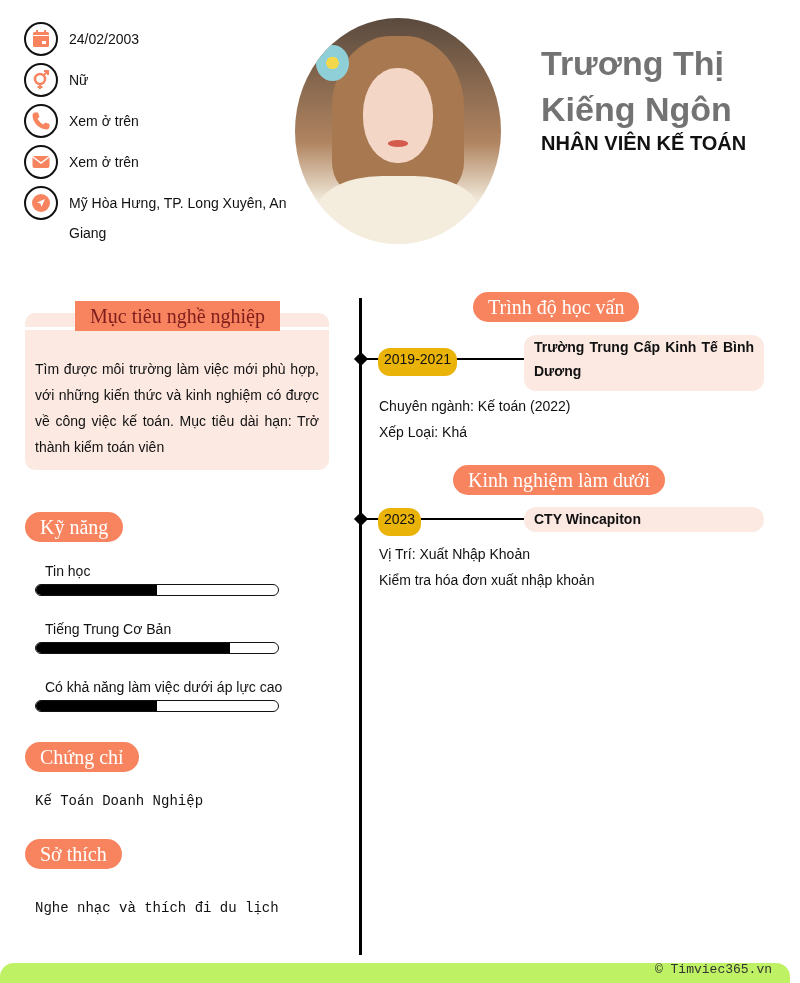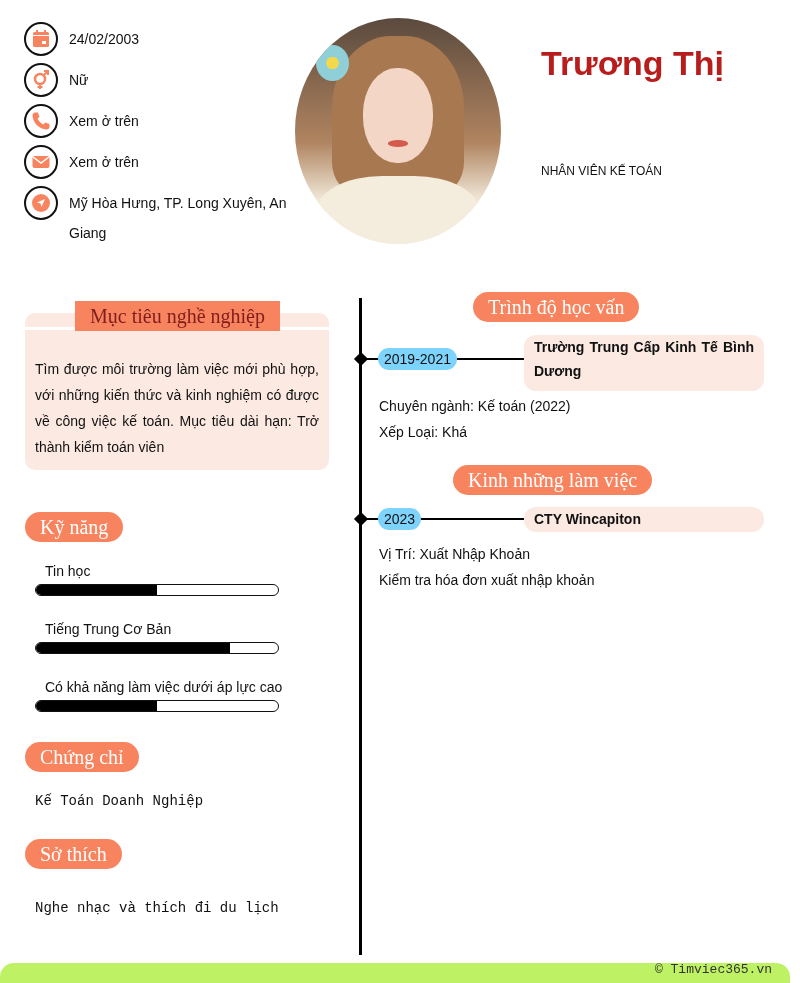--- a/index.html
+++ b/index.html
@@ -7,35 +7,35 @@
   .contact-row { position: absolute; left: 24px; display: flex; align-items: flex-start; }
   .circ { width: 34px; height: 34px; border: 2px solid #111; border-radius: 50%; display: flex; align-items: center; justify-content: center; flex: none; }
   .circ svg { width: 20px; height: 20px; }
   .contact-text { margin-left: 11px; font-size: 14px; line-height: 30px; margin-top: 2px; width: 220px; }
   .avatar { position: absolute; left: 295px; top: 18px; width: 206px; height: 226px; border-radius: 50%; overflow: hidden; background: radial-gradient(circle at 50% 38%, #f3d3c3 0 22%, transparent 23%), linear-gradient(180deg, #5a4a3e 0%, #8a6a50 30%, #b08460 55%, #efe6d6 80%, #f5efe3 100%); }
   .hair { position:absolute; left:18%; top:8%; width:64%; height:70%; border-radius: 45% 45% 20% 20%; background: #a87850; }
   .face { position:absolute; left:33%; top:22%; width:34%; height:42%; border-radius: 48%; background: #f4d6c6; }
   .lips { position:absolute; left:45%; top:54%; width:10%; height:3%; border-radius:50%; background:#d55a4e; }
   .shirt { position:absolute; left:10%; top:70%; width:80%; height:40%; border-radius: 40% 40% 0 0; background: #f4ecdc; }
   .flower { position:absolute; left:10%; top:12%; width:16%; height:16%; border-radius:50%; background: radial-gradient(circle, #f2d84a 0 25%, #8fd0d8 26% 100%); }
-  .name { position: absolute; left: 541px; top: 40px; font-size: 34px; font-weight: bold; color: #b91c1c; line-height: 46px; }
-  .title { position: absolute; left: 541px; top: 164px; font-size: 12px; font-weight: normal; color: #111; }
+  .name { position: absolute; left: 541px; top: 40px; font-size: 34px; font-weight: bold; color: #737373; line-height: 46px; }
+  .title { position: absolute; left: 541px; top: 132px; font-size: 20px; font-weight: bold; color: #111; }
   .pill { position: absolute; background: #f8845f; color: #fff; font-family: "Liberation Serif", serif; font-size: 20px; border-radius: 16px; height: 30px; line-height: 30px; padding: 0 15px; white-space: nowrap; }
   .obj-box { position: absolute; left: 25px; top: 313px; width: 304px; height: 157px; background: #fbe9e2; border-radius: 10px; }
   .obj-line { position: absolute; left: 25px; top: 327px; width: 304px; height: 3px; background: #fff; }
   .obj-head { position: absolute; left: 75px; top: 301px; width: 205px; height: 30px; background: #f8845f; color: #7f1d1d; font-family: "Liberation Serif", serif; font-size: 20px; line-height: 30px; text-align: center; }
   .obj-text { position: absolute; left: 35px; top: 356px; width: 284px; font-size: 14px; line-height: 26px; text-align: justify; }
   .skill-label { position: absolute; left: 45px; font-size: 14px; }
   .bar { position: absolute; left: 35px; width: 244px; height: 12px; border: 1.5px solid #111; border-radius: 6px; overflow: hidden; background: #fff; }
   .bar-fill { height: 100%; background: #000; }
   .plain { position: absolute; left: 35px; font-size: 14px; font-family: Liberation Mono, monospace; }
   .vline { position: absolute; left: 359px; top: 298px; width: 3px; height: 657px; background: #000; }
   .diamond { position: absolute; width: 10px; height: 10px; background: #000; transform: rotate(45deg); }
   .hline { position: absolute; height: 1.5px; background: #000; }
-  .date-pill { position: absolute; background: #7dd3fc; border-radius: 12px; font-size: 14px; height: 22px; line-height: 22px; padding: 0 6px; }
+  .date-pill { position: absolute; background: #eab308; border-radius: 12px; font-size: 14px; height: 28px; line-height: 22px; padding: 0 6px; }
   .org-box { position: absolute; background: #fbe9e2; border-radius: 12px; font-size: 14px; font-weight: bold; padding: 0 10px; }
   .rtext { position: absolute; left: 379px; font-size: 14px; }
   .footer { position: absolute; left: 0; top: 963px; width: 790px; height: 20px; background: #bef264; border-radius: 14px 14px 0 0; }
   .footer-text { position: absolute; right: 18px; top: 0; font-family: "Liberation Mono", monospace; font-size: 13px; color: #333; line-height: 14px; }
 </style>
 </head>
 <body>
 
 <div class="contact-row" style="top:22px">
   <div class="circ">
@@ -89,20 +89,21 @@
 <div class="avatar">
   <div class="hair"></div>
   <div class="shirt"></div>
   <div class="face"></div>
   <div class="lips"></div>
   <div class="flower"></div>
 </div>
 
 <div class="name">
   <div>Trương Thị</div>
+  <div>Kiếng Ngôn</div>
 </div>
 <div class="title">NHÂN VIÊN KẾ TOÁN</div>
 
 <div class="obj-box"></div>
 <div class="obj-line"></div>
 <div class="obj-head">Mục tiêu nghề nghiệp</div>
 <div class="obj-text">Tìm được môi trường làm việc mới phù hợp, với những kiến thức và kinh nghiệm có được về công việc kế toán. Mục tiêu dài hạn: Trở thành kiểm toán viên</div>
 
 <div class="pill" style="left:25px; top:512px;">Kỹ năng</div>
 <div class="skill-label" style="top:563px">Tin học</div>
@@ -127,21 +128,21 @@
 <div class="vline"></div>
 
 <div class="pill" style="left:473px; top:292px;">Trình độ học vấn</div>
 <div class="diamond" style="left:356px; top:354px;"></div>
 <div class="hline" style="left:361px; top:358px; width:163px;"></div>
 <div class="date-pill" style="left:378px; top:348px;">2019-2021</div>
 <div class="org-box" style="left:524px; top:335px; width:240px; line-height:24px; padding-top:0; padding-bottom:0; height:56px; text-align:justify;">Trường Trung Cấp Kinh Tế Bình Dương</div>
 <div class="rtext" style="top:398px">Chuyên ngành: Kế toán (2022)</div>
 <div class="rtext" style="top:424px">Xếp Loại: Khá</div>
 
-<div class="pill" style="left:453px; top:465px;">Kinh những làm việc</div>
+<div class="pill" style="left:453px; top:465px;">Kinh nghiệm làm dưới</div>
 <div class="diamond" style="left:356px; top:514px;"></div>
 <div class="hline" style="left:361px; top:518px; width:163px;"></div>
 <div class="date-pill" style="left:378px; top:508px;">2023</div>
 <div class="org-box" style="left:524px; top:507px; width:240px; height:25px; line-height:24px;">CTY Wincapiton</div>
 <div class="rtext" style="top:546px">Vị Trí: Xuất Nhập Khoản</div>
 <div class="rtext" style="top:572px">Kiểm tra hóa đơn xuất nhập khoản</div>
 
 <div class="footer">
   <div class="footer-text">© Timviec365.vn</div>
 </div>

